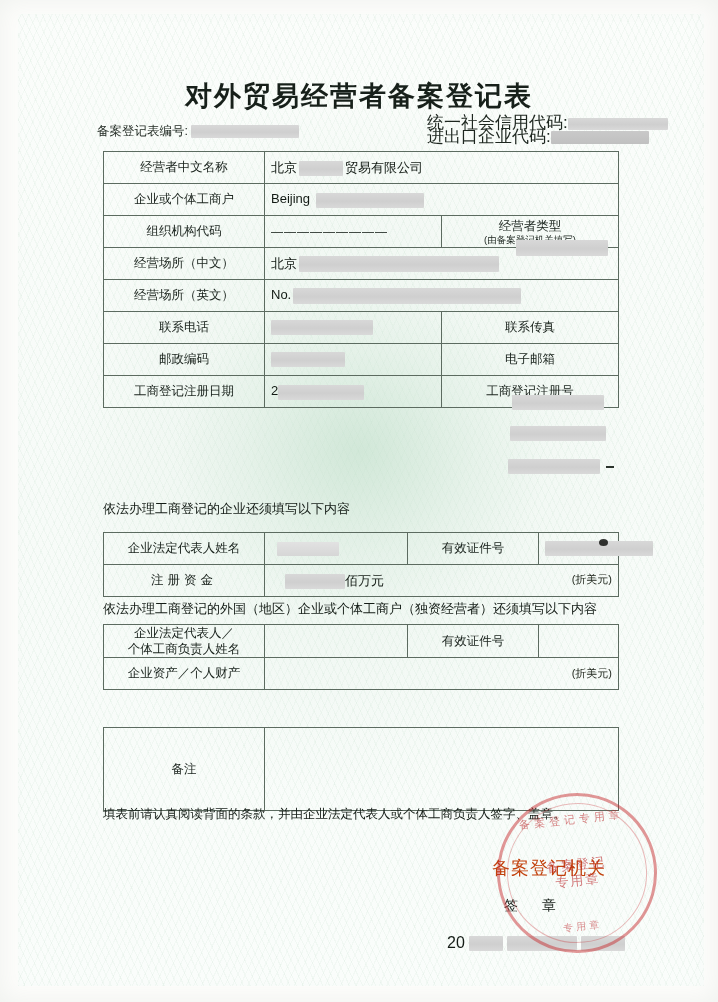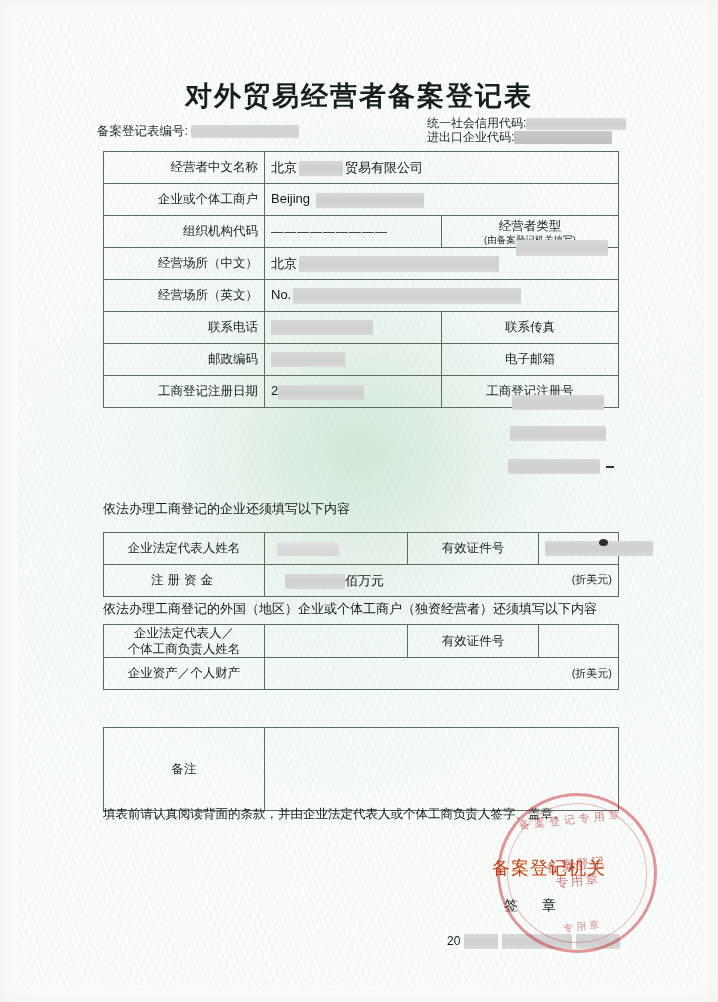--- a/index.html
+++ b/index.html
@@ -60,21 +60,21 @@
   .hdr-left {
     position: absolute;
     left: 97px; top: 123px;
     font-size: 12.5px;
     color: #1d261f;
     white-space: nowrap;
   }
   .hdr-right {
     position: absolute;
     left: 427px; top: 116px;
-    font-size: 12px;
+    font-size: 17px;
     line-height: 14px;
     color: #1d261f;
     white-space: nowrap;
   }
   .redact {
     display: inline-block;
     vertical-align: middle;
     background: linear-gradient(180deg, #d8d8d8 0%, #cfcfcf 55%, #d9d9d9 100%);
     border-radius: 1px;
   }
@@ -91,21 +91,21 @@
   }
   table.form td {
     border: 1px solid #5c6b60;
     height: 31px;
     padding: 0 6px;
     font-size: 12.5px;
     color: #18211b;
     vertical-align: middle;
   }
   td.lbl {
-    text-align: right;
+    text-align: center;
     width: 148px;
     white-space: nowrap;
   }
   td.lbl.spaced { letter-spacing: 6px; }
   td.val {
     text-align: left;
     font-size: 12.5px;
   }
   td.lbl2 {
     text-align: center;
@@ -193,21 +193,21 @@
     position: absolute;
     left: 504px; top: 897px;
     font-size: 14px;
     letter-spacing: 10px;
     color: #141c16;
     white-space: nowrap;
   }
   .date-line {
     position: absolute;
     left: 447px; top: 934px;
-    font-size: 12px;
+    font-size: 16px;
     color: #141c16;
     white-space: nowrap;
   }
 
   
   .stamp {
     position: absolute;
     left: 497px; top: 793px;
     width: 154px; height: 154px;
     border: 3px solid rgba(197, 40, 44, 0.62);

